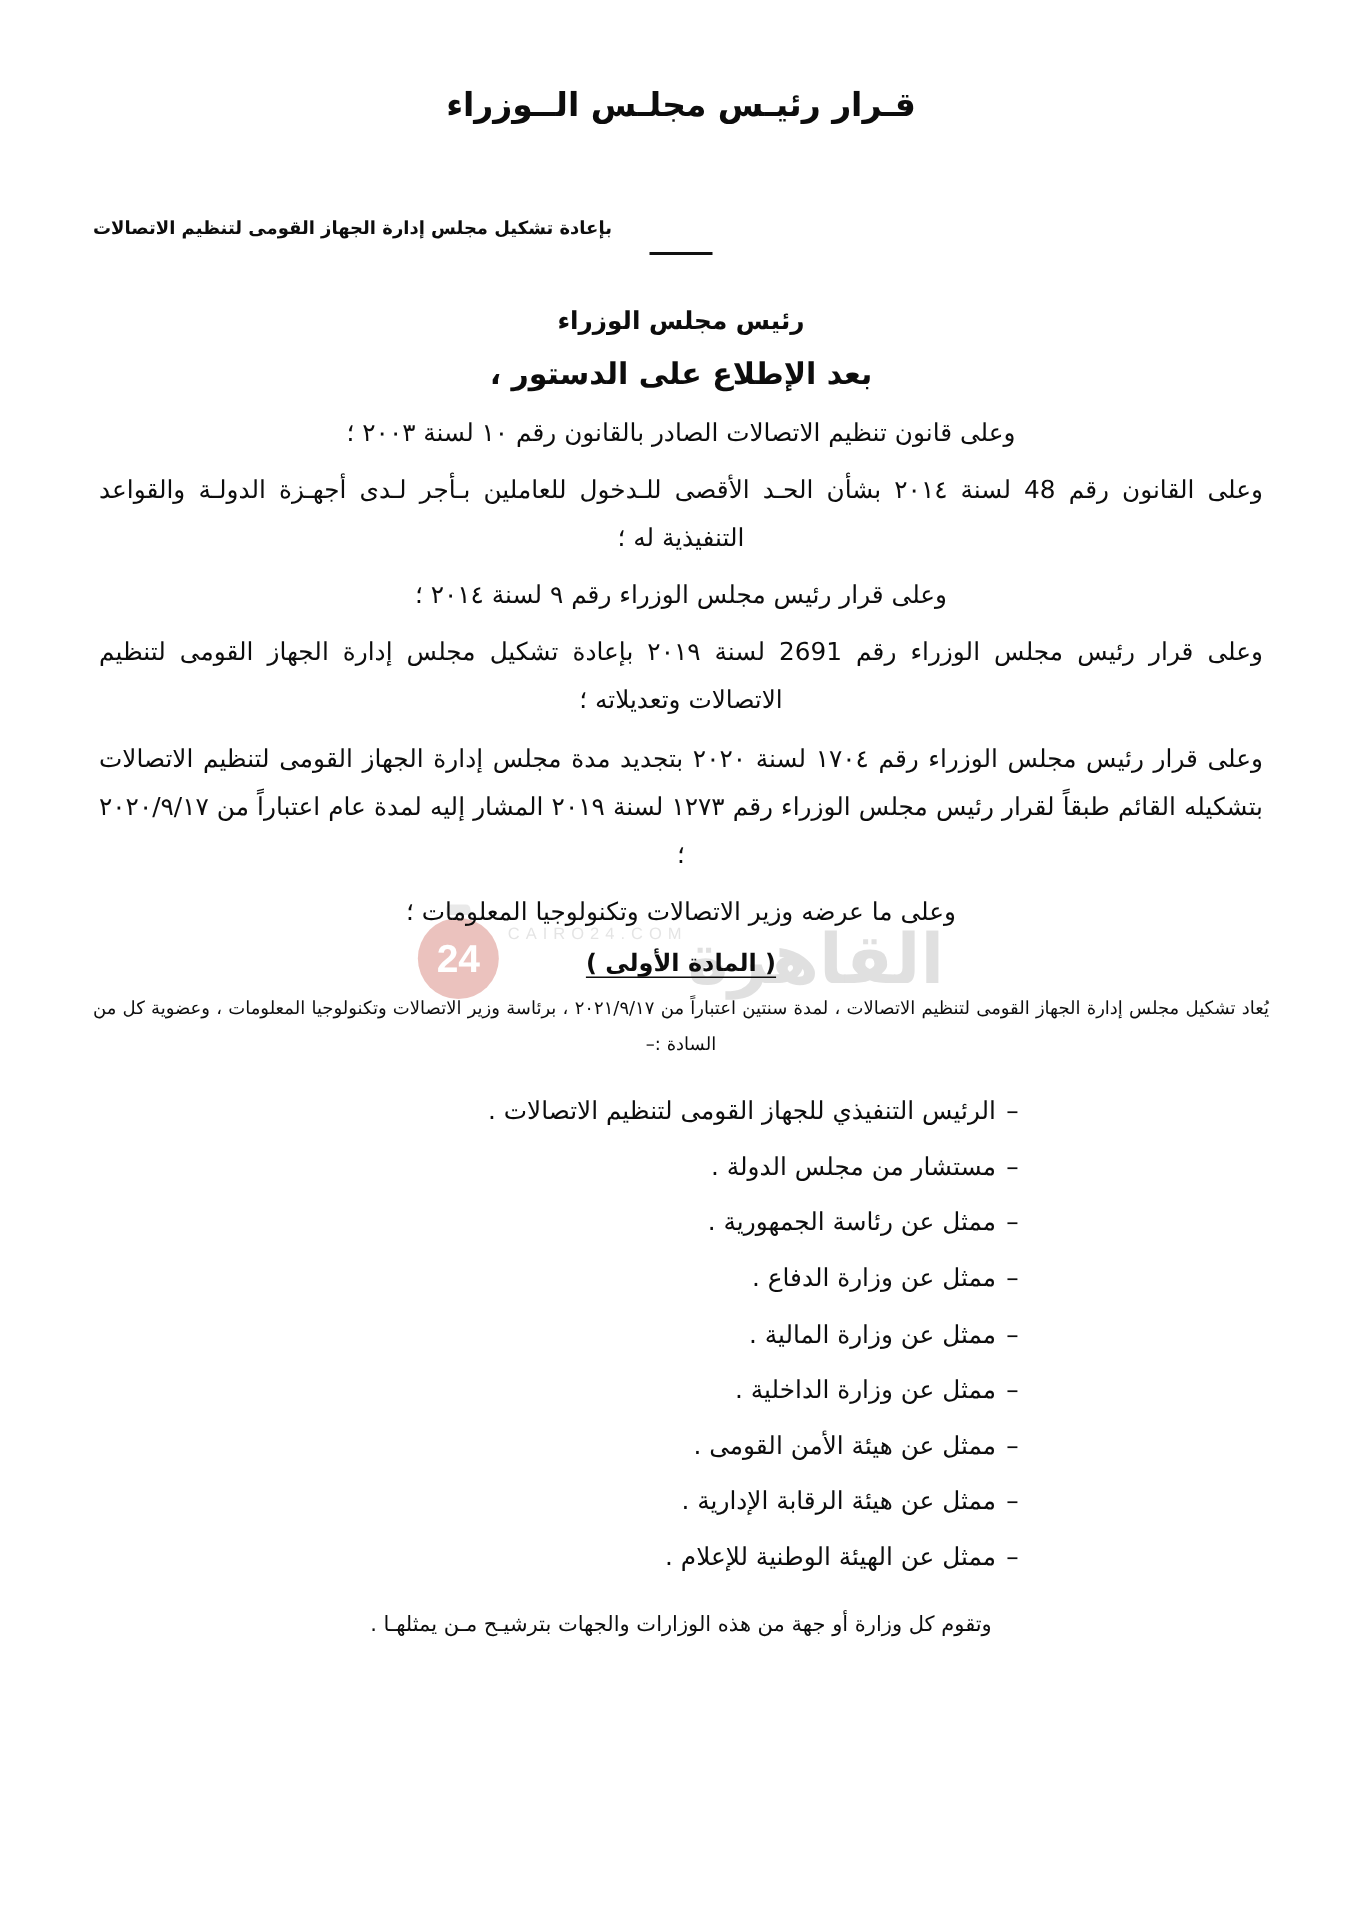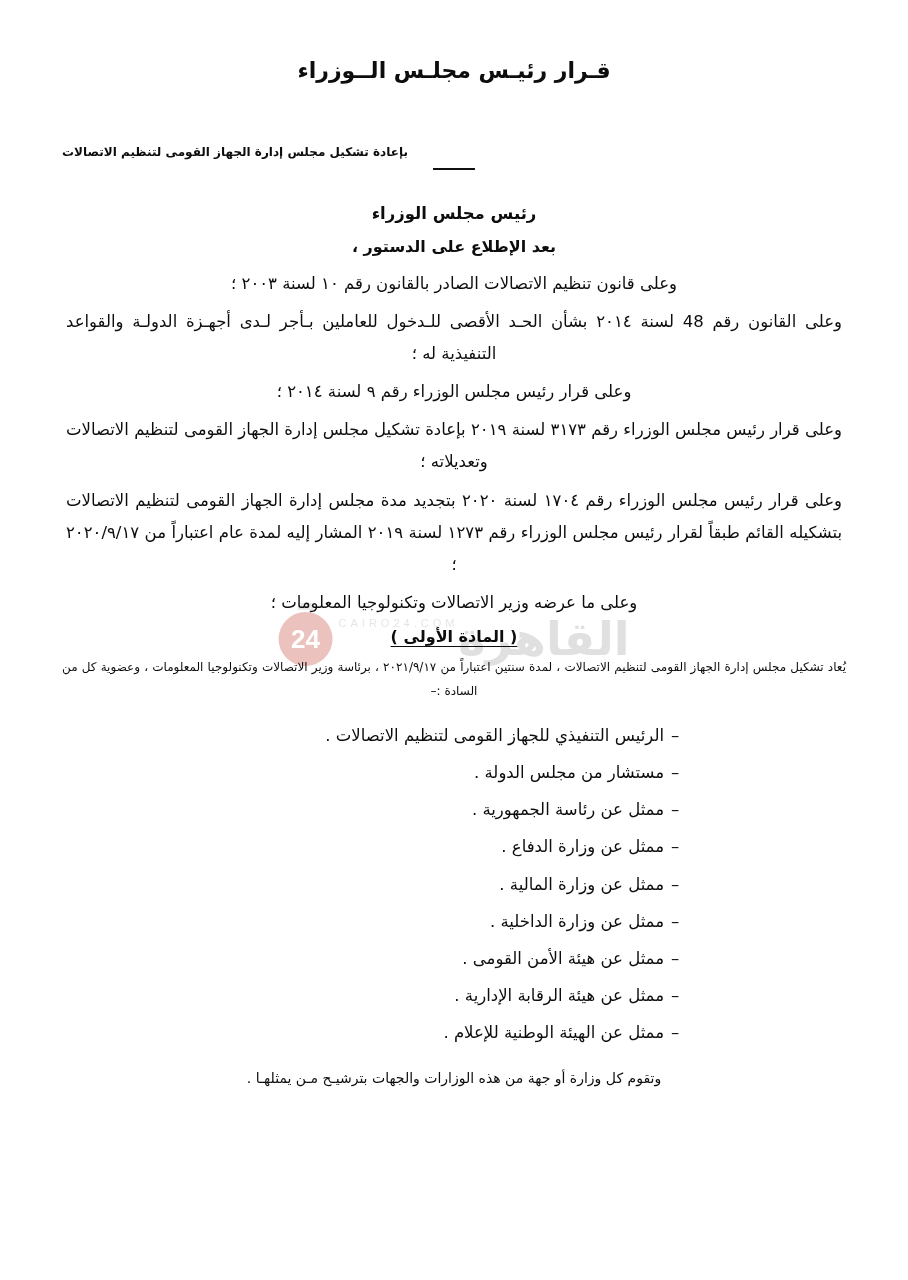--- a/index.html
+++ b/index.html
@@ -107,21 +107,21 @@
   .addressee {
     text-align: center;
     font-size: 16.5px;
     font-weight: bold;
     margin: 34px 0 0 0;
     position: relative;
     z-index: 2;
   }
   .preamble {
     text-align: center;
-    font-size: 16px;
+    font-size: 20px;
     font-weight: bold;
     margin: 14px 0 0 0;
     position: relative;
     z-index: 2;
   }
 
   .clauses {
     margin-top: 12px;
     position: relative;
     z-index: 2;
@@ -219,21 +219,21 @@
   <h2 class="doc-subtitle">بإعادة تشكيل مجلس إدارة الجهاز القومى لتنظيم الاتصالات</h2>
   <div class="rule-short"></div>
 
   <div class="addressee">رئيس مجلس الوزراء</div>
   <div class="preamble">بعد الإطلاع على الدستور ،</div>
 
   <div class="clauses">
     <p class="clause">وعلى قانون تنظيم الاتصالات الصادر بالقانون رقم ١٠ لسنة ٢٠٠٣ ؛</p>
     <p class="clause two-line">وعلى القانون رقم 48 لسنة ٢٠١٤ بشأن الحـد الأقصى للـدخول للعاملين بـأجر لـدى أجهـزة الدولـة والقواعد التنفيذية له ؛</p>
     <p class="clause">وعلى قرار رئيس مجلس الوزراء رقم ٩ لسنة ٢٠١٤ ؛</p>
-    <p class="clause two-line">وعلى قرار رئيس مجلس الوزراء رقم ٣١٧٣ لسنة ٢٠١٩ بإعادة تشكيل مجلس إدارة الجهاز القومى لتنظيم الاتصالات وتعديلاته ؛</p>
+    <p class="clause two-line">وعلى قرار رئيس مجلس الوزراء رقم 2691 لسنة ٢٠١٩ بإعادة تشكيل مجلس إدارة الجهاز القومى لتنظيم الاتصالات وتعديلاته ؛</p>
     <p class="clause two-line">وعلى قرار رئيس مجلس الوزراء رقم ١٧٠٤ لسنة ٢٠٢٠ بتجديد مدة مجلس إدارة الجهاز القومى لتنظيم الاتصالات بتشكيله القائم طبقاً لقرار رئيس مجلس الوزراء رقم ١٢٧٣ لسنة ٢٠١٩ المشار إليه لمدة عام اعتباراً من ٢٠٢٠/٩/١٧ ؛</p>
     <p class="clause">وعلى ما عرضه وزير الاتصالات وتكنولوجيا المعلومات ؛</p>
   </div>
 
   <div class="article-head">( المادة الأولى )</div>
   <p class="article-body">يُعاد تشكيل مجلس إدارة الجهاز القومى لتنظيم الاتصالات ، لمدة سنتين اعتباراً من ٢٠٢١/٩/١٧ ، برئاسة وزير الاتصالات وتكنولوجيا المعلومات ، وعضوية كل من السادة :–</p>
 
   <ul class="members">
     <li>
       <span class="dash">–</span>

